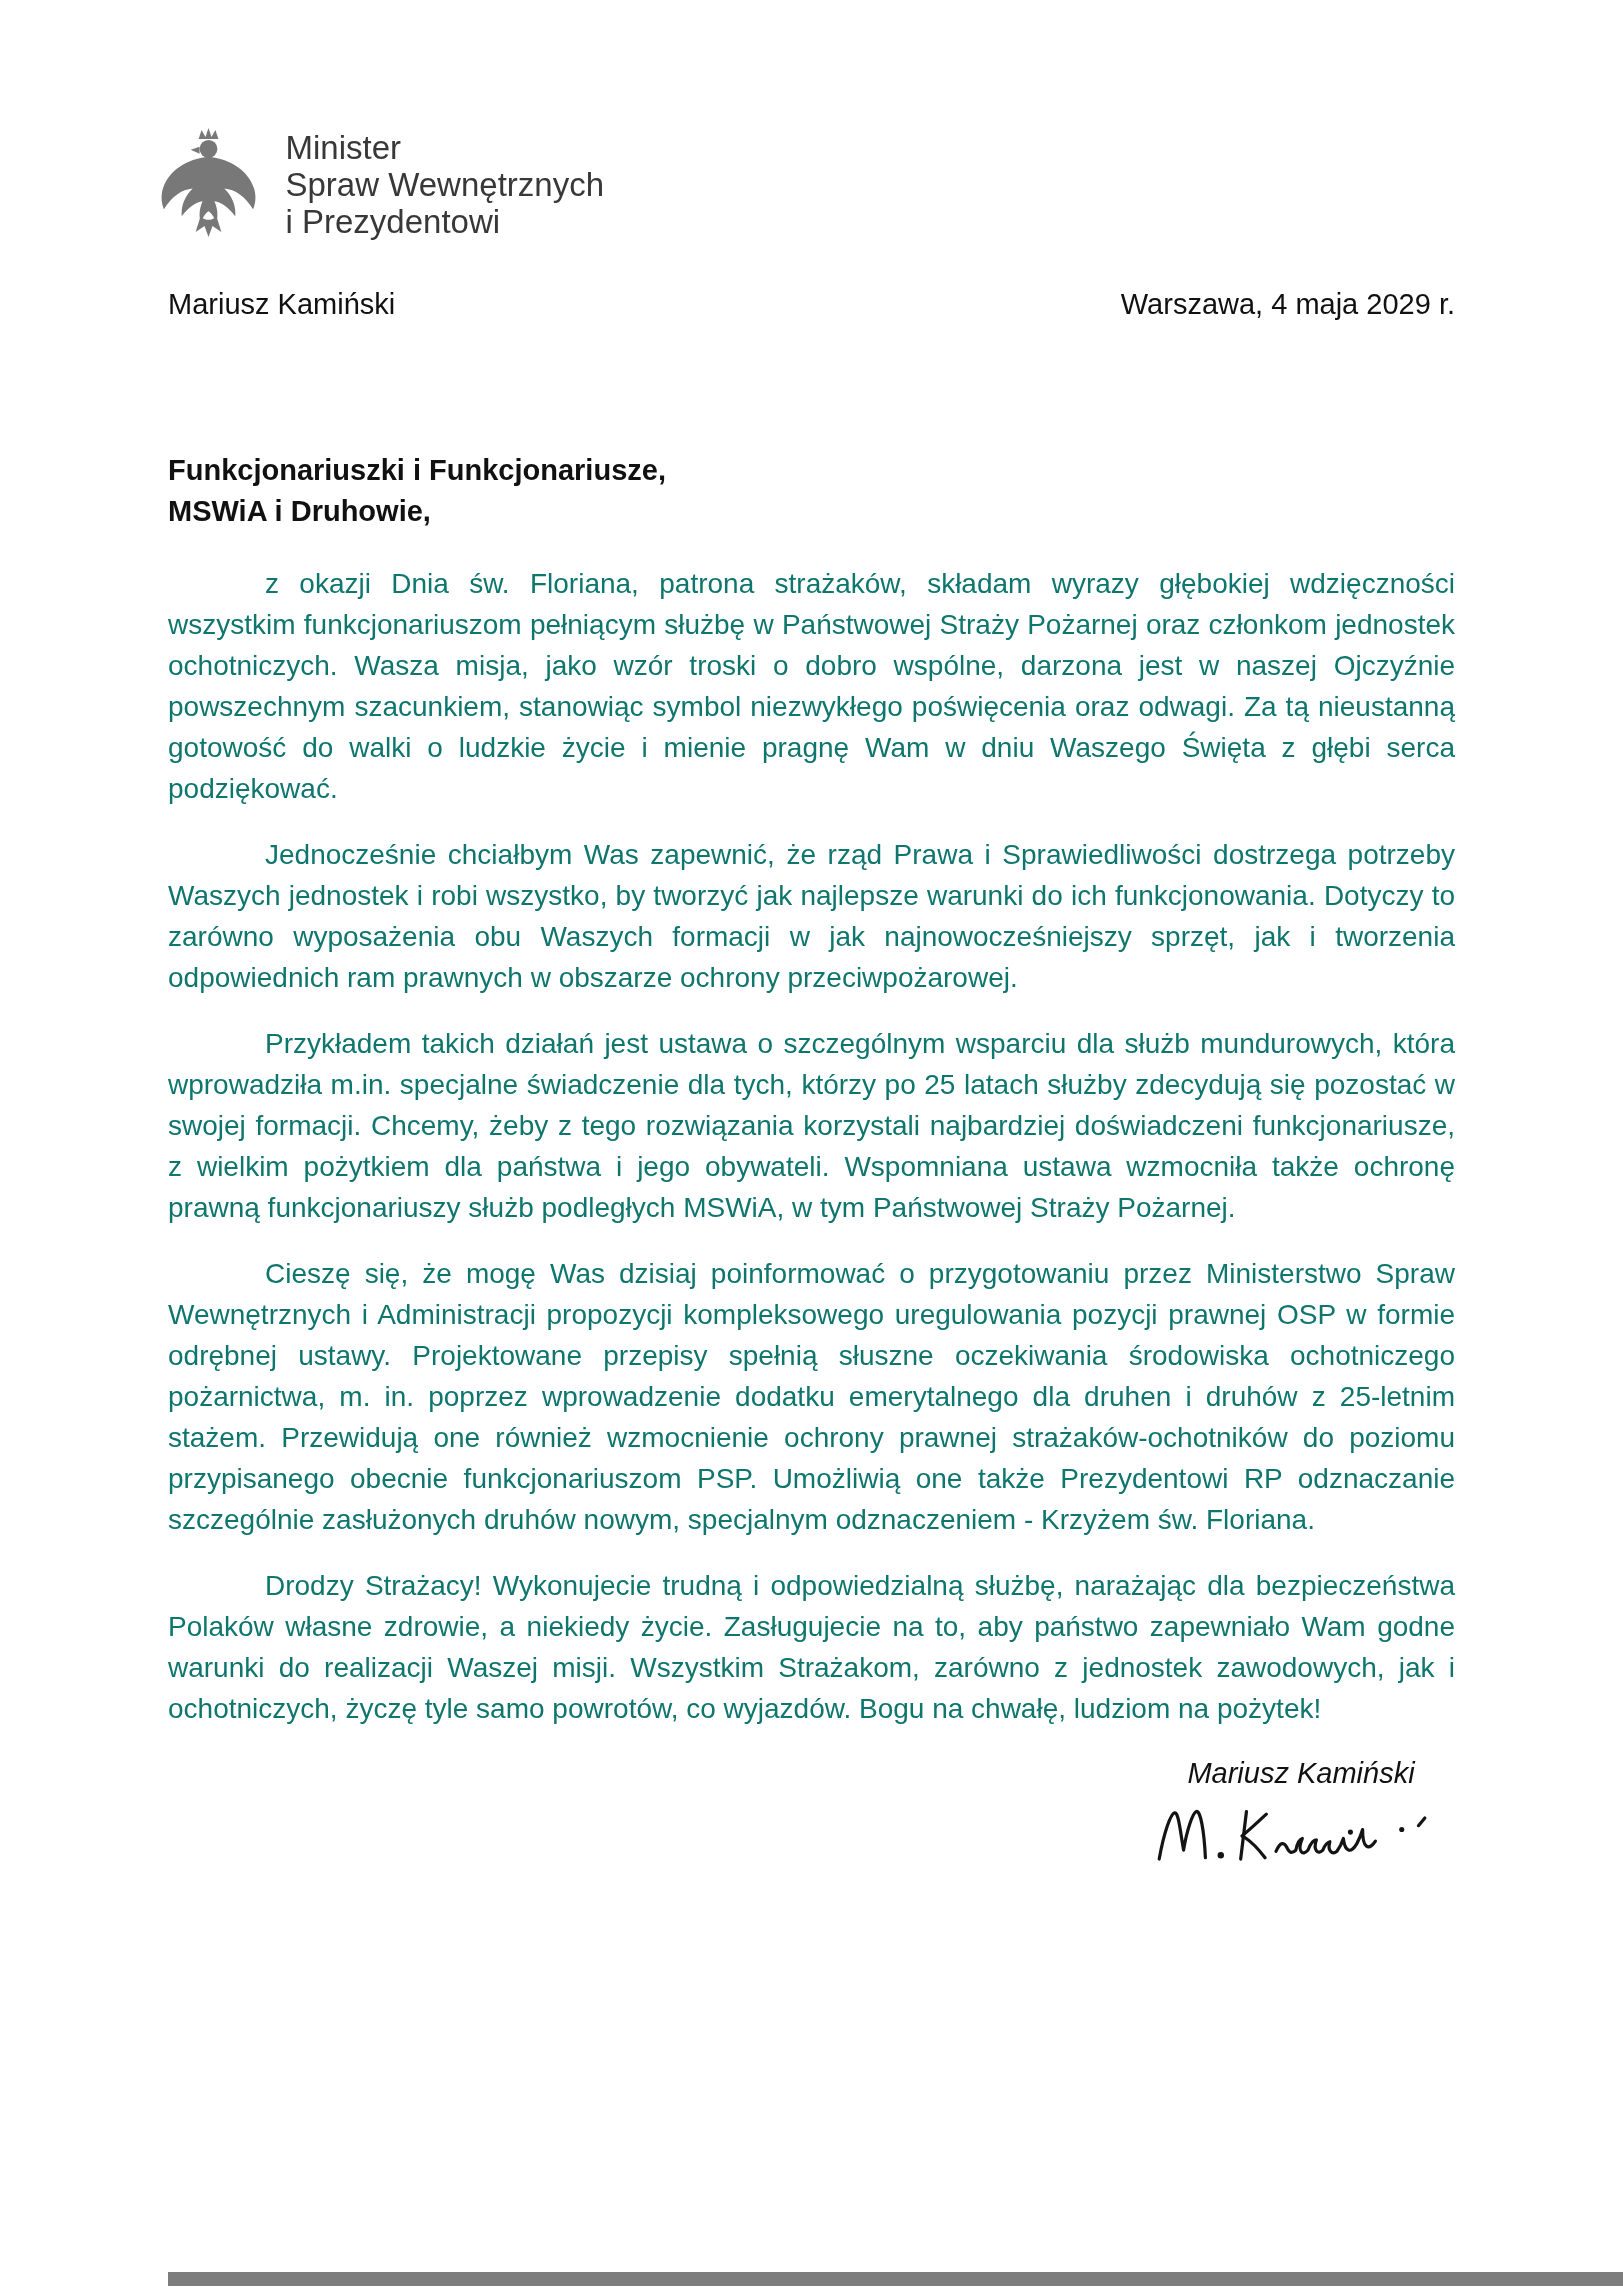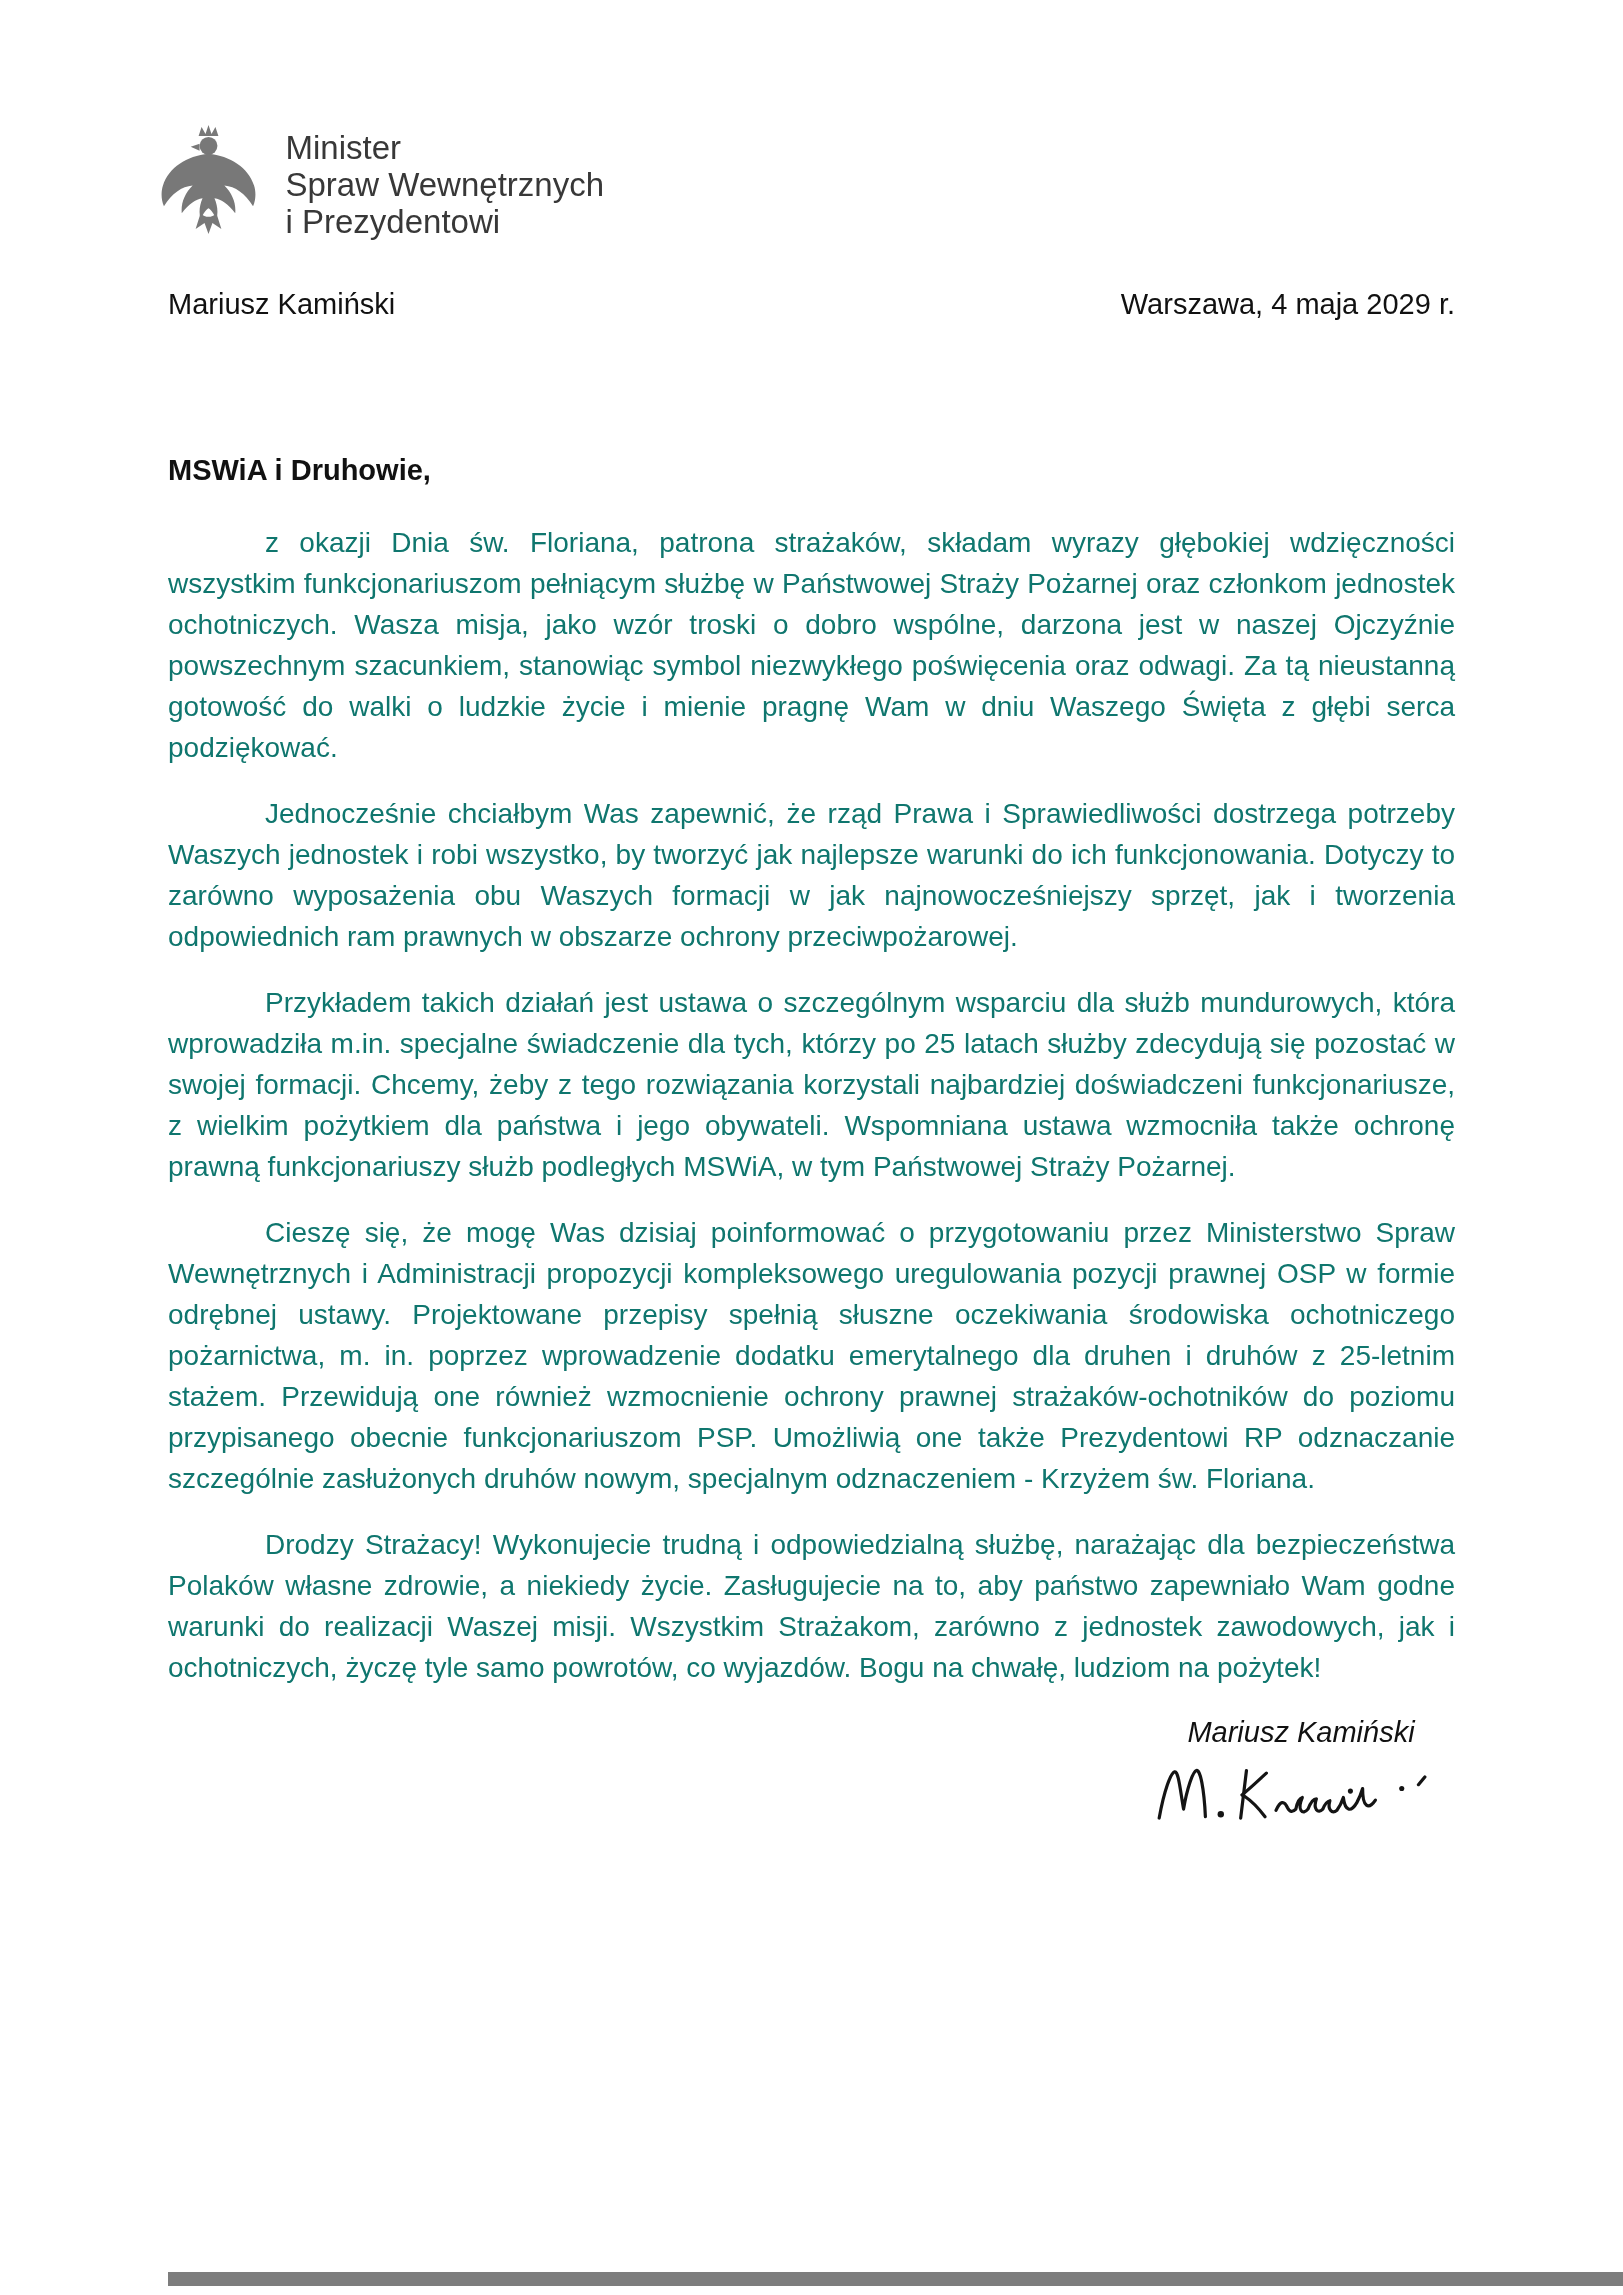--- a/index.html
+++ b/index.html
@@ -12,21 +12,21 @@
     color: #111111;
     overflow: hidden;
   }
 
   
   .letterhead {
     position: absolute;
     top: 124px;
     left: 159px;
     display: flex;
-    align-items: flex-start;
+    align-items: center;
     gap: 27.5px;
   }
   .eagle { width: 99px; height: 111px; flex: 0 0 auto; }
   .ministry {
     font-size: 33px;
     line-height: 37px;
     color: #383838;
     padding-top: 5.2px;
     font-weight: 400;
   }
@@ -148,20 +148,21 @@
     </div>
   </div>
 
   <div class="meta-row">
     <span>Mariusz Kamiński</span>
     <span>Warszawa, 4 maja 2029 r.</span>
   </div>
 
   <div class="content">
     <div class="salutation">
+      <div>Funkcjonariuszki i Funkcjonariusze,</div>
       <div>MSWiA i Druhowie,</div>
     </div>
 
     <div class="paragraphs">
       <p>z okazji Dnia św. Floriana, patrona strażaków, składam wyrazy głębokiej wdzięczności wszystkim funkcjonariuszom pełniącym służbę w Państwowej Straży Pożarnej oraz członkom jednostek ochotniczych. Wasza misja, jako wzór troski o dobro wspólne, darzona jest w naszej Ojczyźnie powszechnym szacunkiem, stanowiąc symbol niezwykłego poświęcenia oraz odwagi. Za tą nieustanną gotowość do walki o ludzkie życie i mienie pragnę Wam w dniu Waszego Święta z głębi serca podziękować.</p>
       <p>Jednocześnie chciałbym Was zapewnić, że rząd Prawa i Sprawiedliwości dostrzega potrzeby Waszych jednostek i robi wszystko, by tworzyć jak najlepsze warunki do ich funkcjonowania. Dotyczy to zarówno wyposażenia obu Waszych formacji w jak najnowocześniejszy sprzęt, jak i tworzenia odpowiednich ram prawnych w obszarze ochrony przeciwpożarowej.</p>
       <p>Przykładem takich działań jest ustawa o szczególnym wsparciu dla służb mundurowych, która wprowadziła m.in. specjalne świadczenie dla tych, którzy po 25 latach służby zdecydują się pozostać w swojej formacji. Chcemy, żeby z tego rozwiązania korzystali najbardziej doświadczeni funkcjonariusze, z wielkim pożytkiem dla państwa i jego obywateli. Wspomniana ustawa wzmocniła także ochronę prawną funkcjonariuszy służb podległych MSWiA, w tym Państwowej Straży Pożarnej.</p>
       <p>Cieszę się, że mogę Was dzisiaj poinformować o przygotowaniu przez Ministerstwo Spraw Wewnętrznych i Administracji propozycji kompleksowego uregulowania pozycji prawnej OSP w formie odrębnej ustawy. Projektowane przepisy spełnią słuszne oczekiwania środowiska ochotniczego pożarnictwa, m. in. poprzez wprowadzenie dodatku emerytalnego dla druhen i druhów z 25-letnim stażem. Przewidują one również wzmocnienie ochrony prawnej strażaków-ochotników do poziomu przypisanego obecnie funkcjonariuszom PSP. Umożliwią one także Prezydentowi RP odznaczanie szczególnie zasłużonych druhów nowym, specjalnym odznaczeniem - Krzyżem św. Floriana.</p>
       <p>Drodzy Strażacy! Wykonujecie trudną i odpowiedzialną służbę, narażając dla bezpieczeństwa Polaków własne zdrowie, a niekiedy życie. Zasługujecie na to, aby państwo zapewniało Wam godne warunki do realizacji Waszej misji. Wszystkim Strażakom, zarówno z jednostek zawodowych, jak i ochotniczych, życzę tyle samo powrotów, co wyjazdów. Bogu na chwałę, ludziom na pożytek!</p>
     </div>

